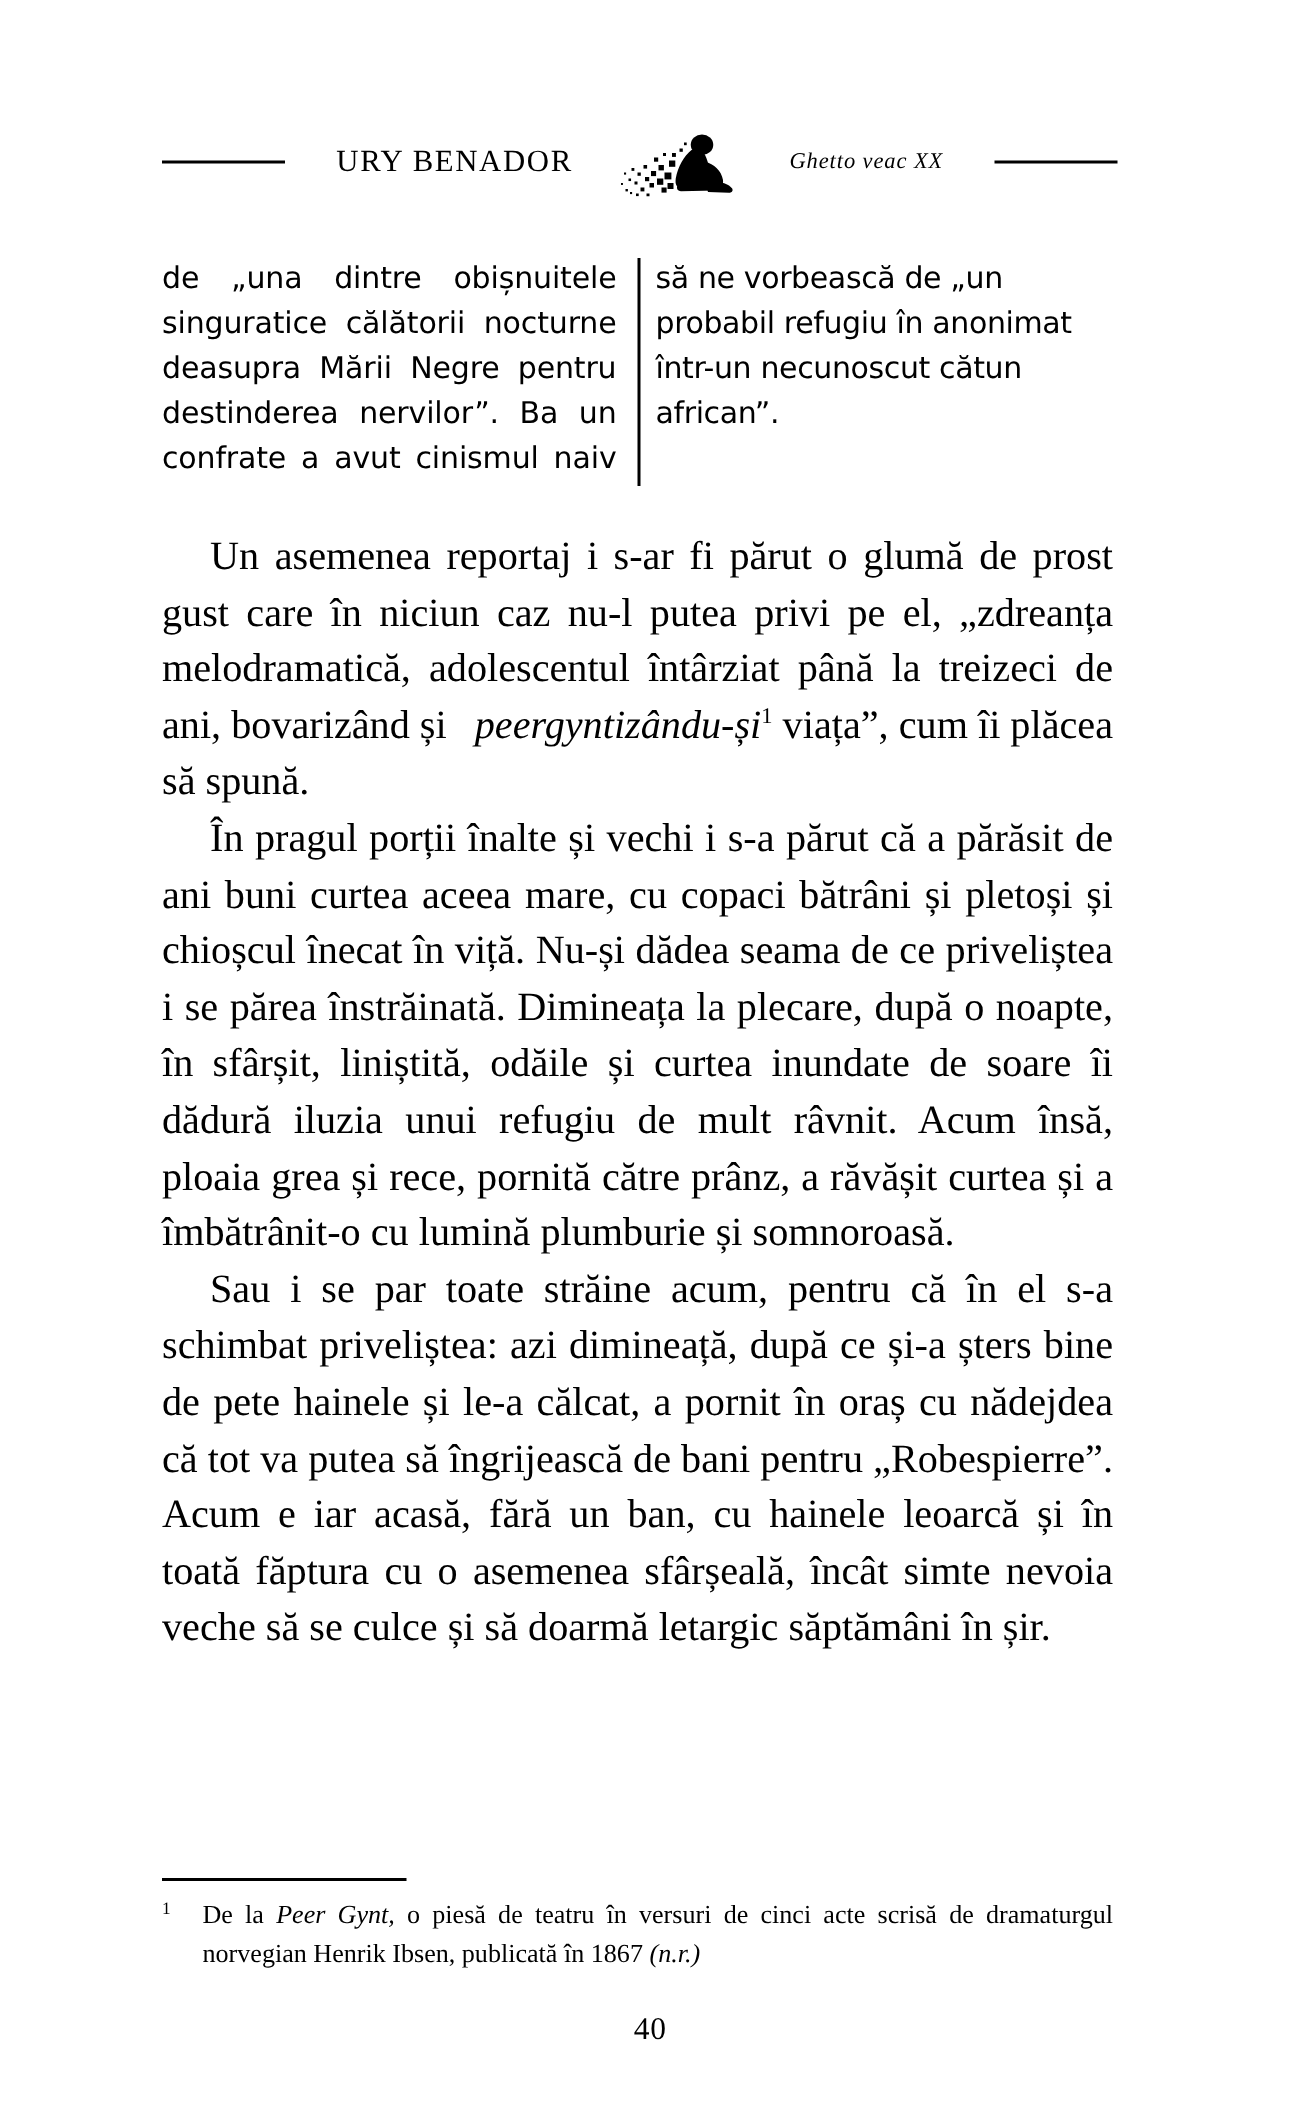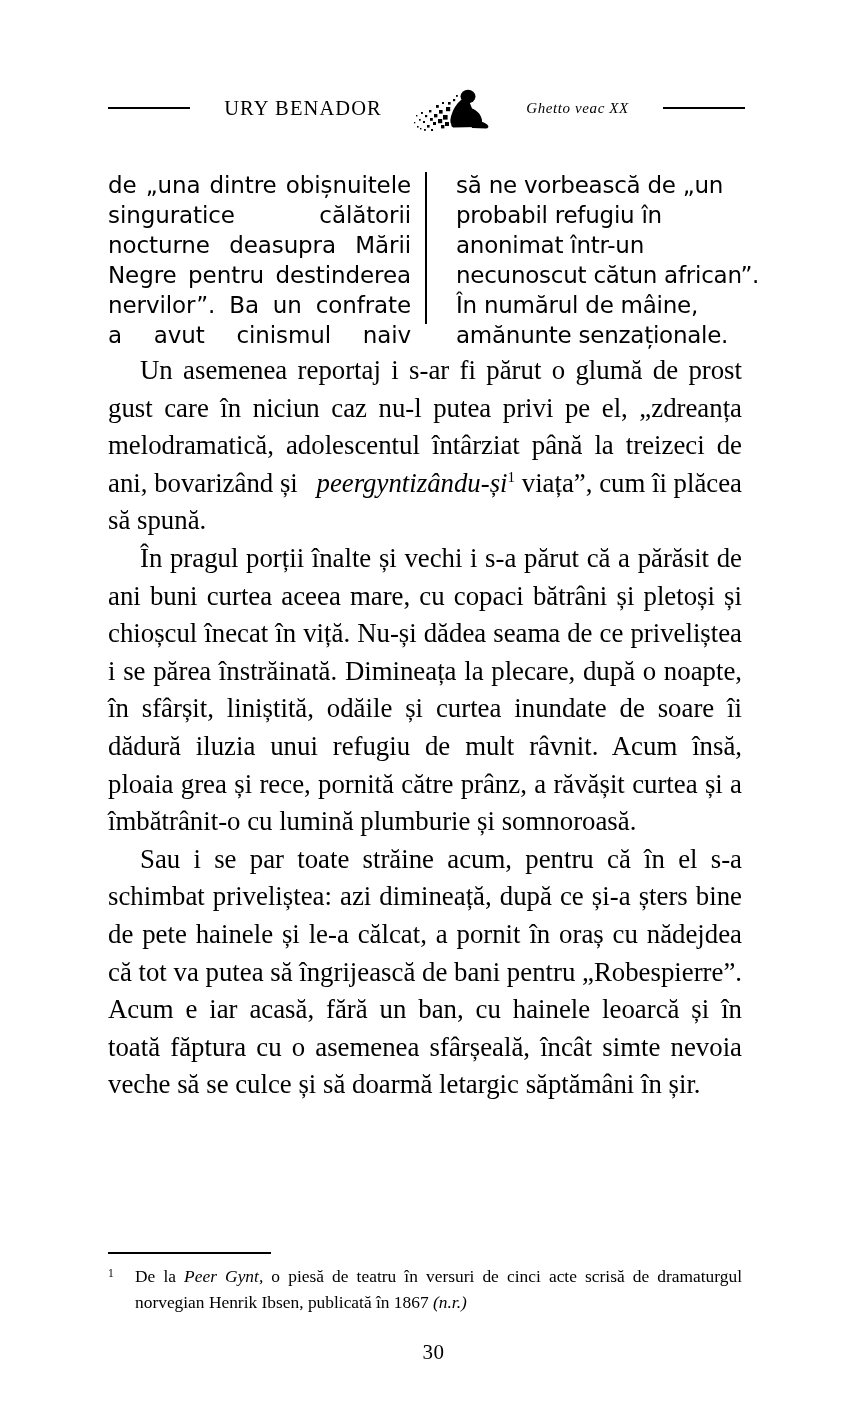--- a/index.html
+++ b/index.html
@@ -68,37 +68,37 @@
   .head-ornament svg { display: block; }
 
   
   .excerpt {
     position: absolute;
     left: 108px;
     top: 170px;
     width: 637px;
     height: 156px;
     font-family: "DejaVu Sans", sans-serif;
-    font-size: 23px;
+    font-size: 20px;
     line-height: 30px;
     color: #000;
   }
   .excerpt-col {
     position: absolute;
     top: 0;
     width: 303px;
   }
   .excerpt-col.left {
     left: 0;
     text-align: justify;
     text-align-last: justify;
     letter-spacing: -0.1px;
   }
   .excerpt-col.right {
-    left: 348px;
+    left: 329px;
     width: 305px;
     text-align: left;
     letter-spacing: -0.25px;
   }
   .excerpt-col.left p,
   .excerpt-col.right p {
     margin: 0;
   }
   .excerpt-divider {
     position: absolute;
@@ -233,32 +233,31 @@
     <div class="rule"></div>
   </div>
 
   <div class="excerpt">
     <div class="excerpt-col left">
       <p>de „una dintre obișnuitele singuratice călătorii nocturne deasupra Mării Negre pentru destinderea nervilor”. Ba un confrate a avut cinismul naiv</p>
     </div>
     <div class="excerpt-divider"></div>
     <div class="excerpt-col right">
       <p>să ne vorbească de „un probabil refugiu în anonimat într-un necunoscut cătun african”.</p>
-      <p>În numărul de mâine, amănunte senzaționale.</p>
     </div>
   </div>
 
   <div class="body-text">
     <p><span>Un asemenea reportaj i s-ar fi părut o glumă de prost gust care în niciun caz nu-l putea privi pe el, „zdreanța melodramatică, adolescentul întârziat până la treizeci de ani, bovarizând și </span><i>peergyntizându-și</i><sup class="fn-ref">1</sup><span> viața”, cum îi plăcea să spună.</span></p>
     <p>În pragul porții înalte și vechi i s-a părut că a părăsit de ani buni curtea aceea mare, cu copaci bătrâni și pletoși și chioșcul înecat în viță. Nu-și dădea seama de ce priveliștea i se părea înstrăinată. Dimineața la plecare, după o noapte, în sfârșit, liniștită, odăile și curtea inundate de soare îi dădură iluzia unui refugiu de mult râvnit. Acum însă, ploaia grea și rece, pornită către prânz, a răvășit curtea și a îmbătrânit-o cu lumină plumburie și somnoroasă.</p>
     <p>Sau i se par toate străine acum, pentru că în el s-a schimbat priveliștea: azi dimineață, după ce și-a șters bine de pete hainele și le-a călcat, a pornit în oraș cu nădejdea că tot va putea să îngrijească de bani pentru „Robespierre”. Acum e iar acasă, fără un ban, cu hainele leoarcă și în toată făptura cu o asemenea sfârșeală, încât simte nevoia veche să se culce și să doarmă letargic săptămâni în șir.</p>
   </div>
 
   <div class="footnote">
     <div class="footnote-rule"></div>
     <div class="footnote-body">
       <span class="footnote-marker">1</span><span>De la </span><i>Peer Gynt,</i><span> o piesă de teatru în versuri de cinci acte scrisă de dramaturgul norvegian Henrik Ibsen, publicată în 1867 </span><i>(n.r.)</i>
     </div>
   </div>
 
-  <div class="folio">30</div>
+  <div class="folio">40</div>
 
 </div>
 
 </body></html>

